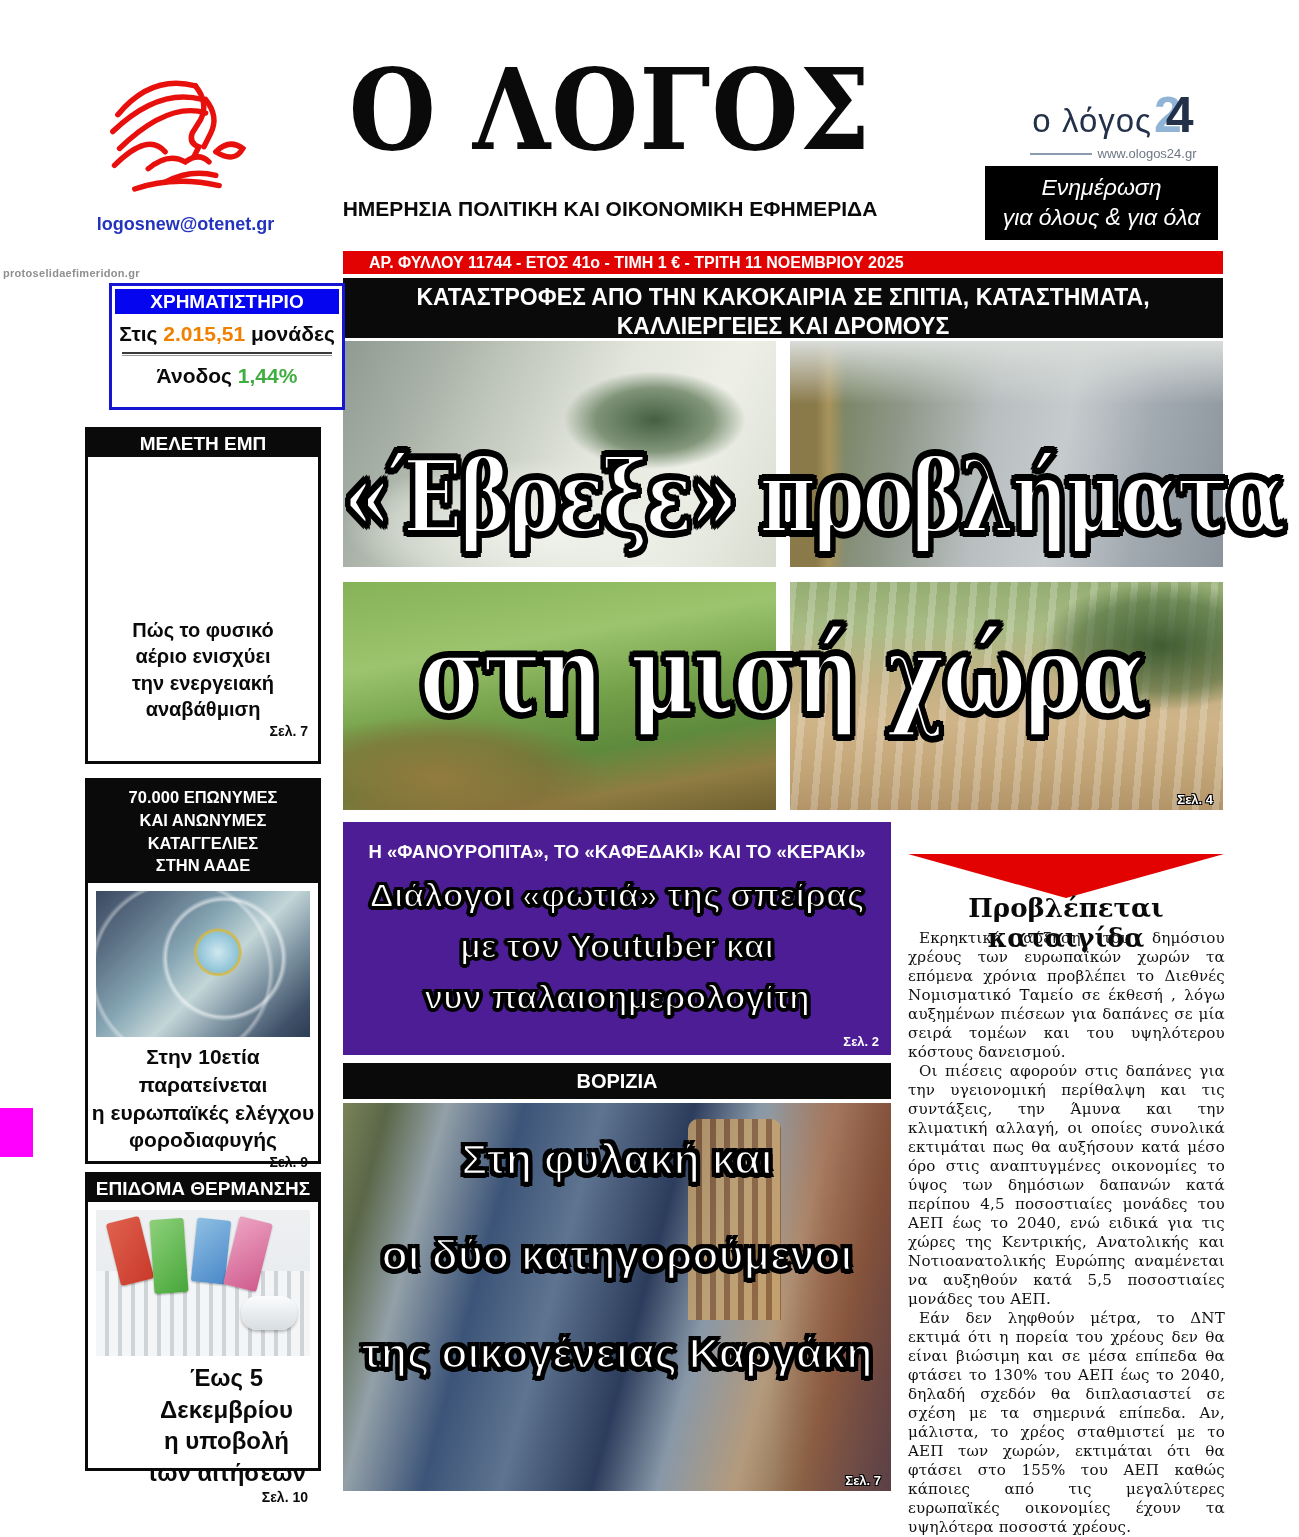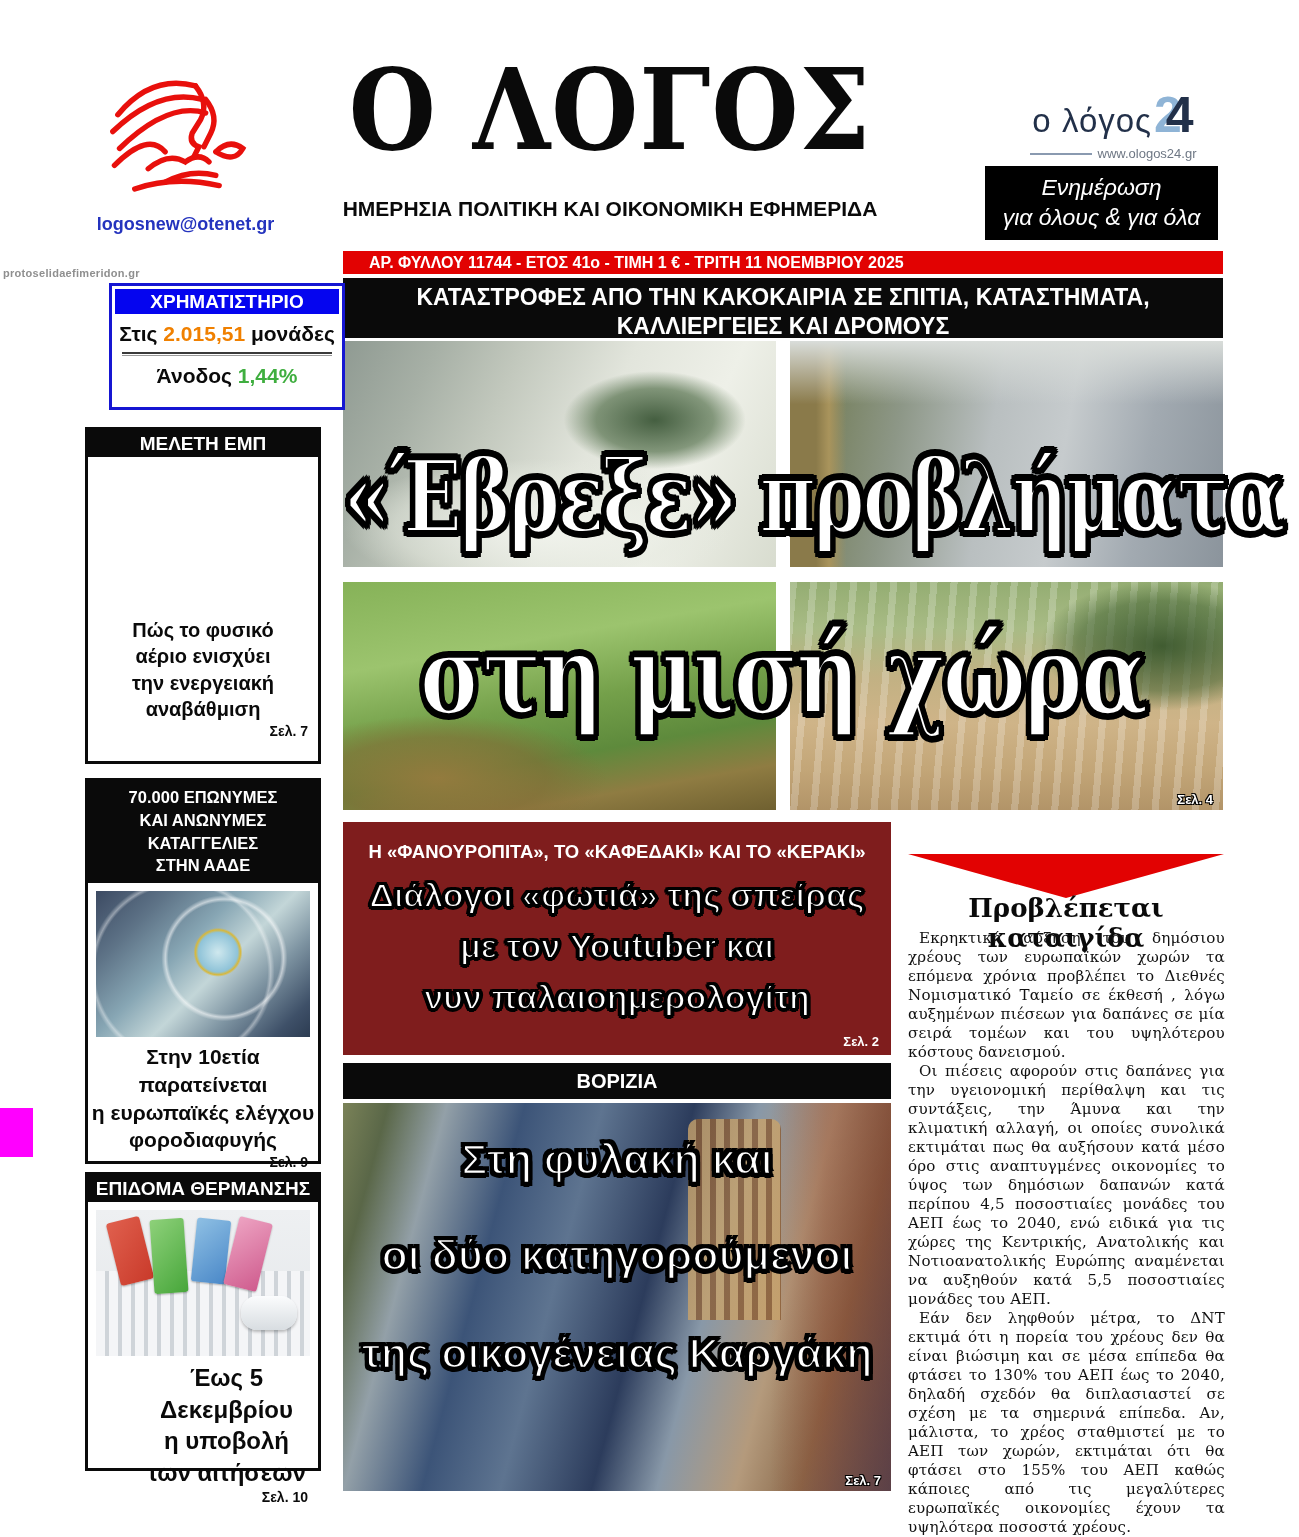--- a/index.html
+++ b/index.html
@@ -53,21 +53,21 @@
   .main-hl{left:0;right:0;text-align:center;color:#fff;font-family:"DejaVu Serif","Liberation Serif",serif;font-weight:bold;
            -webkit-text-stroke:3px #000;
            text-shadow:-3px -3px 0 #000,3px -3px 0 #000,-3px 3px 0 #000,3px 3px 0 #000,0 4px 0 #000,0 -4px 0 #000,4px 0 0 #000,-4px 0 0 #000;
            white-space:nowrap;}
   .main-hl1{top:96px;font-size:78px;letter-spacing:-3px;transform:scaleY(1.3);transform-origin:top;}
   .main-hl2{top:268px;font-size:88px;letter-spacing:-2px;transform:scaleY(1.25);transform-origin:top;}
   .page-ref-photo{position:absolute;right:10px;bottom:3px;color:#fff;font-weight:bold;font-size:13px;
            text-shadow:-1px -1px 0 #000,1px -1px 0 #000,-1px 1px 0 #000,1px 1px 0 #000;}
 
   
-  .blue-box{left:343px;top:822px;width:548px;height:233px;background:#7f1d1d;}
+  .blue-box{left:343px;top:822px;width:548px;height:233px;background:#4c1d95;}
   .bb-kicker{position:absolute;top:19px;left:0;right:0;text-align:center;color:#fff;font-weight:bold;font-size:18.5px;}
   .bb-hl{position:absolute;top:48px;left:0;right:0;text-align:center;color:#fff;font-weight:bold;font-size:34px;line-height:1.5;
          -webkit-text-stroke:2px #000;
          text-shadow:-2px -2px 0 #000,2px -2px 0 #000,-2px 2px 0 #000,2px 2px 0 #000,0 3px 0 #000,3px 0 0 #000,-3px 0 0 #000;}
   .bb-page{position:absolute;right:12px;bottom:6px;color:#fff;font-weight:bold;font-size:13px;}
 
   
   .vz-bar{left:343px;top:1063px;width:548px;height:36px;background:#0a0a0a;color:#fff;font-weight:bold;font-size:20px;
           text-align:center;line-height:36px;}
   .vz-photo{left:343px;top:1103px;width:548px;height:388px;background:

